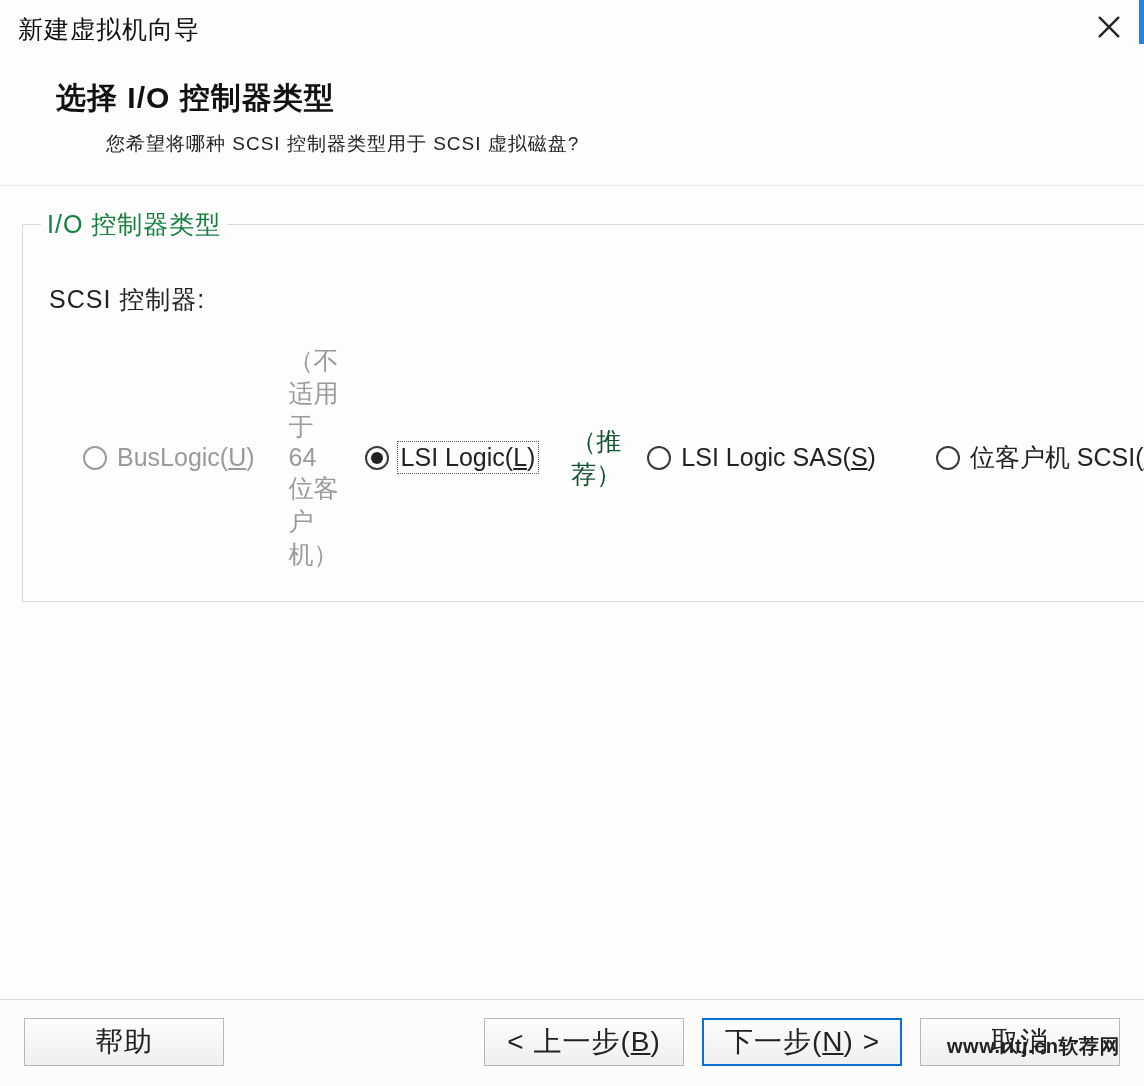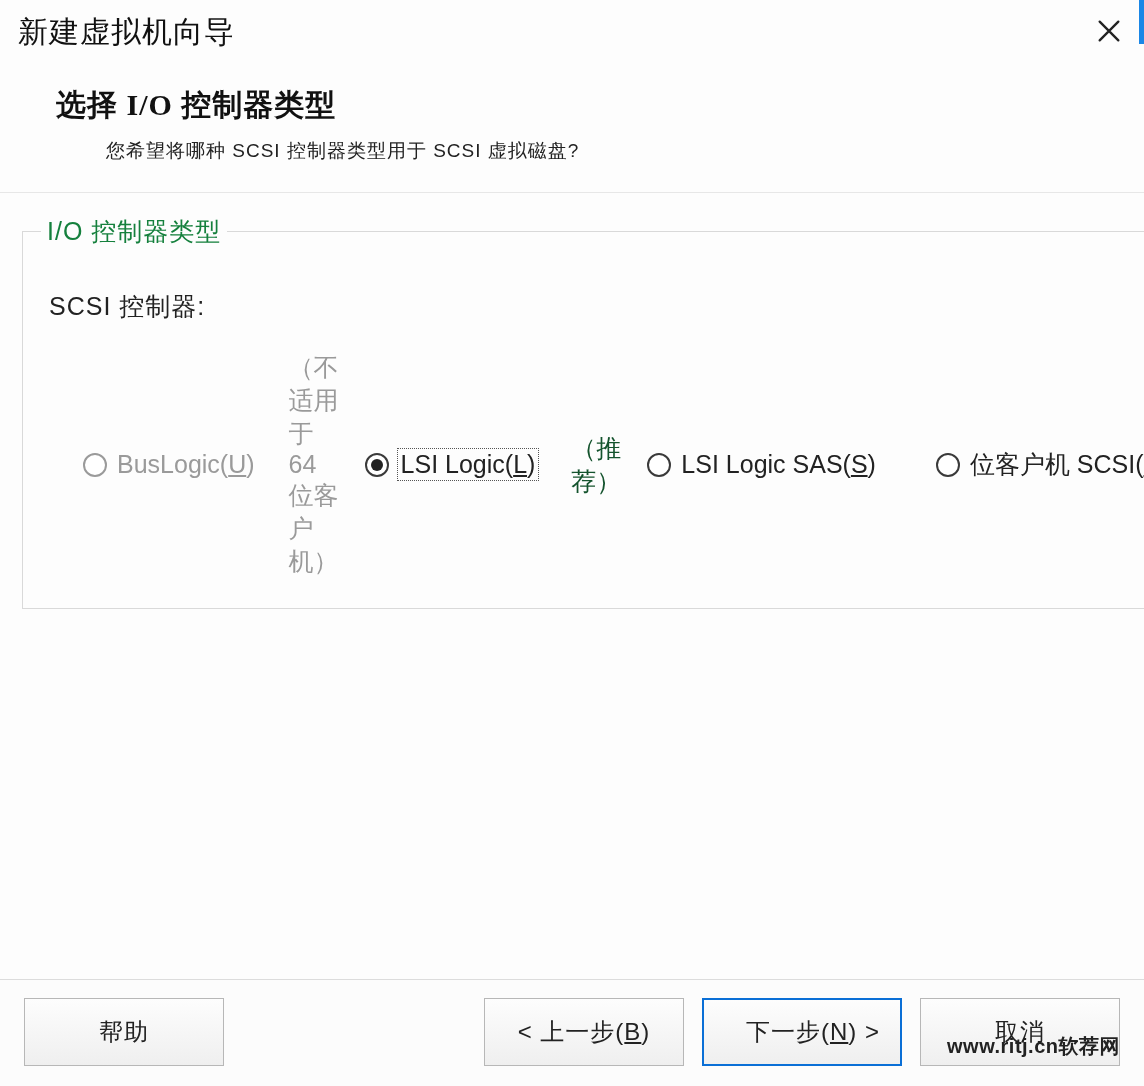--- a/index.html
+++ b/index.html
@@ -3,28 +3,28 @@
   <meta charset="utf-8">
   <style>
     * { box-sizing: border-box; }
     html, body { margin: 0; padding: 0; font-family: "Microsoft YaHei", "SimSun", Arial, sans-serif; }
     body { width: 1144px; height: 1086px; background: #fdfdfd; overflow: hidden; position: relative; }
 
     .titlebar {
       display: flex; justify-content: space-between; align-items: center;
       padding: 12px 18px 8px 18px;
     }
-    .titlebar .title { font-size: 30px; color: #111; letter-spacing: 1px; }
+    .titlebar .title { font-size: 25px; color: #111; letter-spacing: 1px; }
     .close-x { width: 34px; height: 34px; display: flex; align-items: center; justify-content: center; cursor: pointer; }
     .close-x svg { width: 28px; height: 28px; }
 
     .header-block {
       padding: 24px 0 28px 56px;
     }
-    .header-block .h1 { font-size: 30px; font-weight: 700; color: #111; letter-spacing: 1px; font-family: Liberation Serif, serif; }
+    .header-block .h1 { font-size: 30px; font-weight: 700; color: #111; letter-spacing: 1px; }
     .header-block .sub { font-size: 19px; color: #222; margin-top: 12px; margin-left: 50px; letter-spacing: 1px; }
 
     .hr { height: 1px; background: linear-gradient(to bottom, #dcdcdc, #f2f2f2); }
 
     .content { padding: 22px 18px 0 22px; }
 
     fieldset.group {
       border: 1px solid #d9d9d9; border-radius: 0;
       padding: 24px 22px 30px 24px;
       margin: 0;
@@ -61,24 +61,24 @@
 
     .footer {
       position: absolute; left: 0; right: 0; bottom: 0;
       border-top: 1px solid #dcdcdc;
       padding: 18px 24px 20px 24px;
       display: flex; align-items: center; gap: 18px;
       background: #fcfcfc;
     }
     .footer .spacer { flex: 1; }
     .btn {
-      min-width: 200px; height: 68px;
+      min-width: 200px; height: 48px;
       border: 1px solid #b7b7b7;
       background: linear-gradient(#fdfdfd, #efefef);
-      font-size: 24px; color: #222;
+      font-size: 28px; color: #222;
       display: inline-flex; align-items: center; justify-content: center;
       cursor: pointer; letter-spacing: 1px;
       padding: 0 20px;
     }
     .btn .ul { text-decoration: underline; }
     .btn.primary { border: 2px solid #0a6fd6; justify-content: flex-end; }
 
     .watermark {
       position: absolute; right: 24px; bottom: 26px;
       font-size: 20px; font-weight: 700; color: #222; pointer-events: none;

